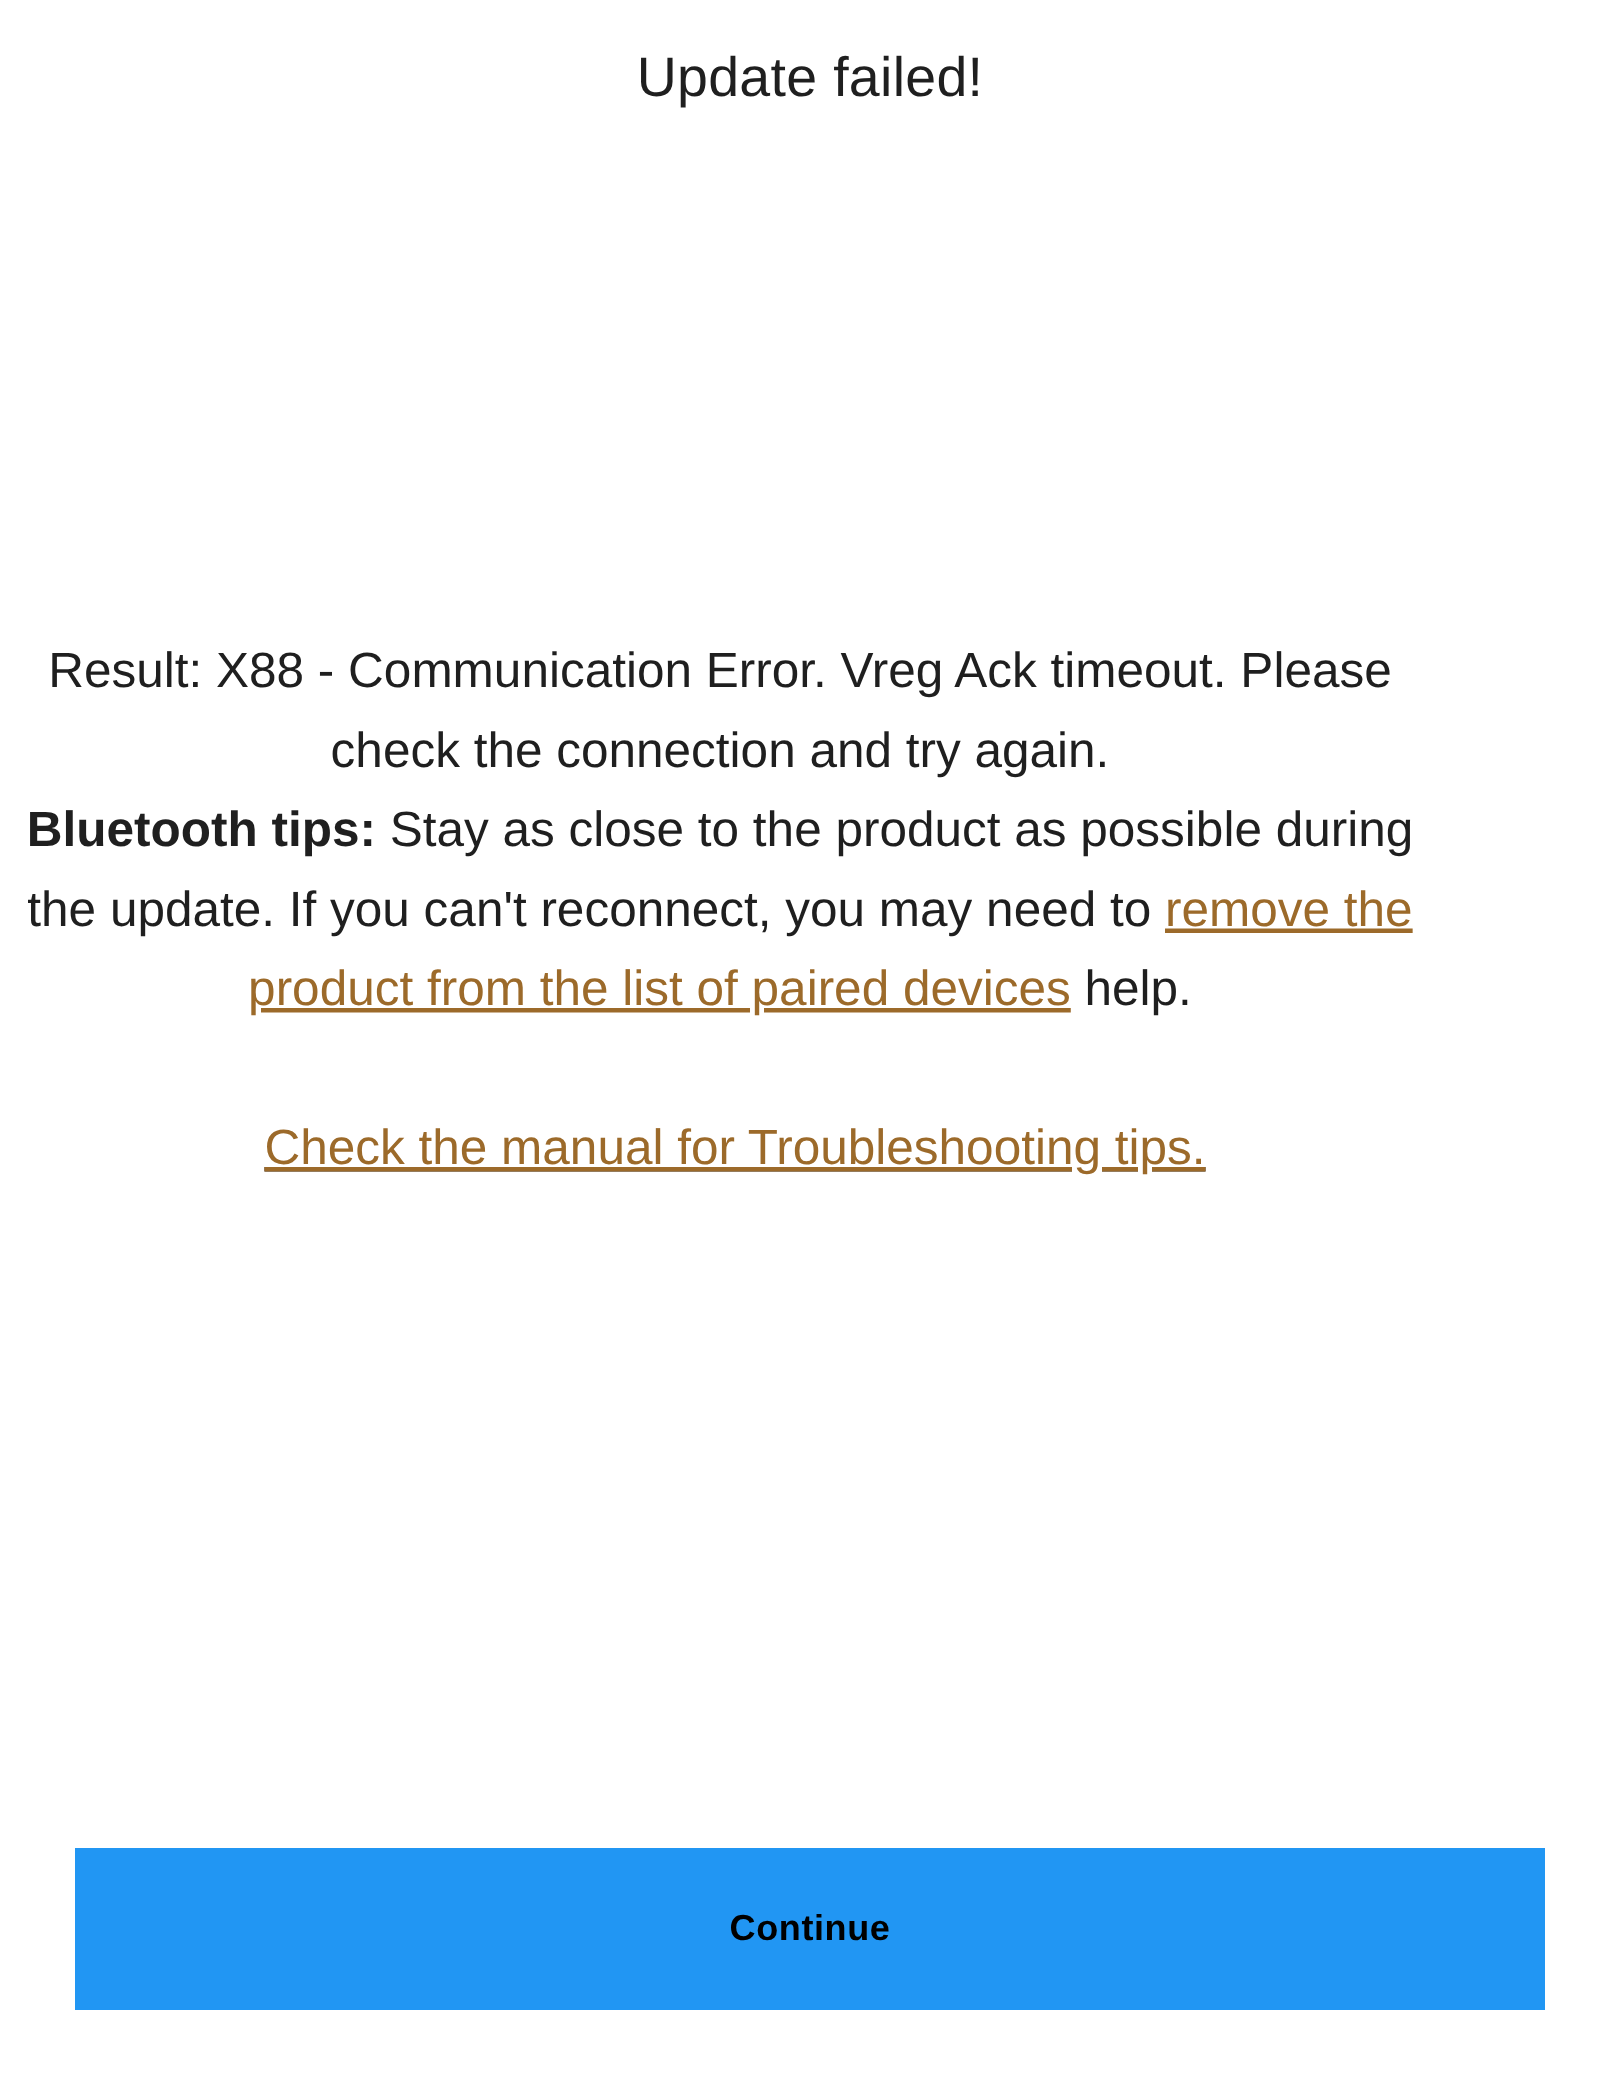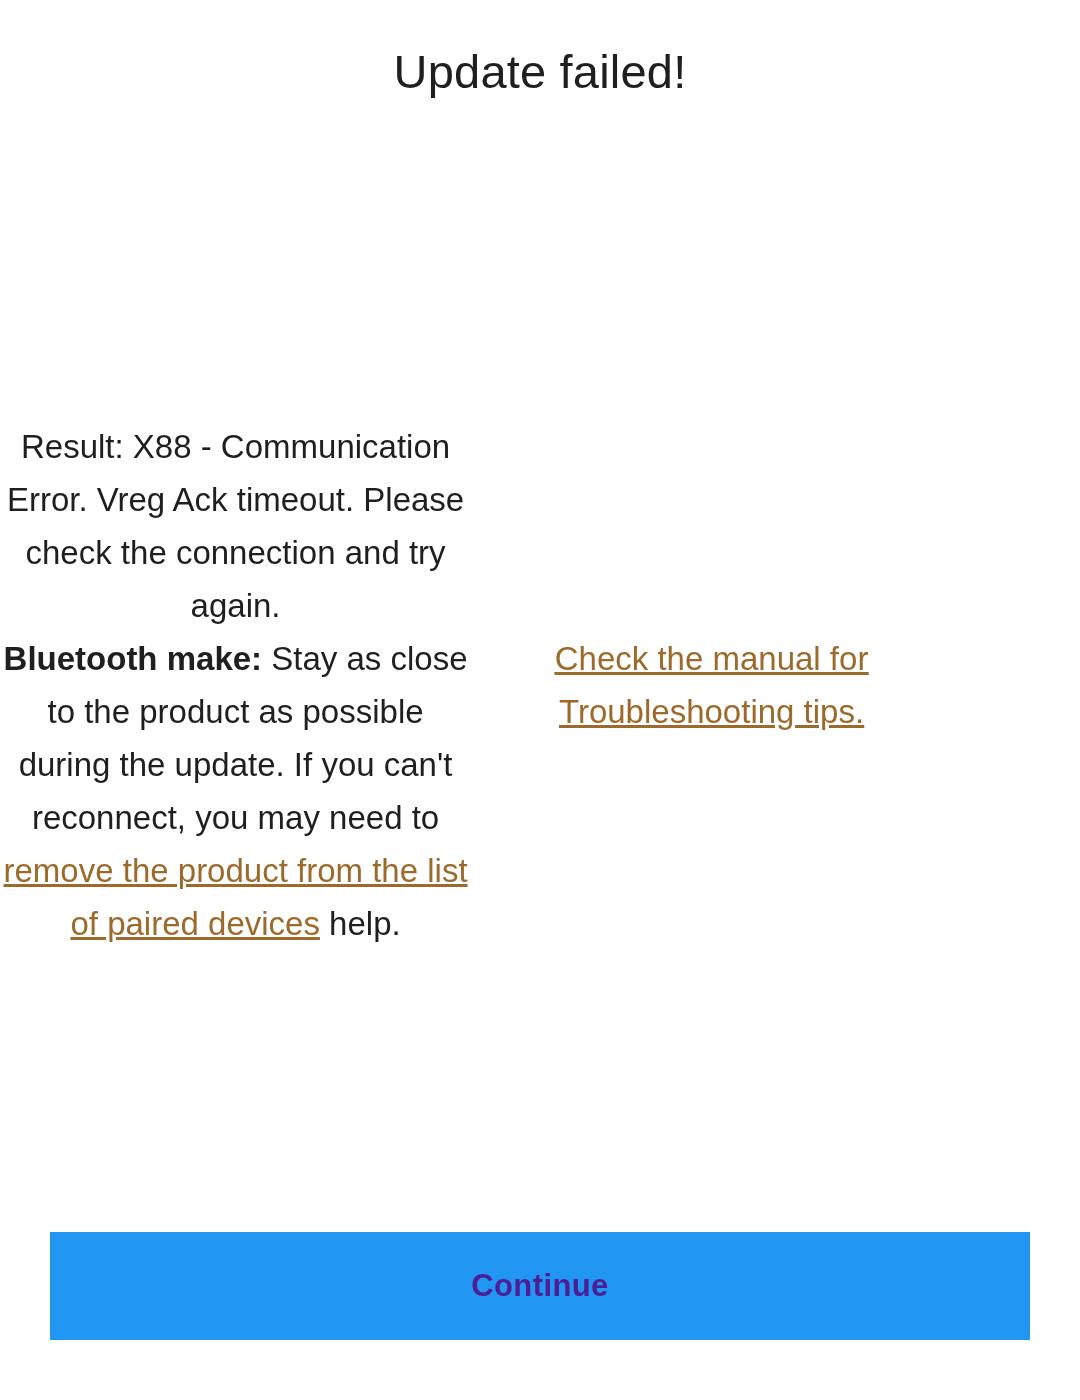--- a/index.html
+++ b/index.html
@@ -16,34 +16,34 @@
   }
   .screen {
     position: relative;
     width: 1080px;
     height: 1400px;
     display: flex;
     flex-direction: column;
     align-items: center;
   }
   .title {
-    margin-top: 44px;
-    font-size: 47px;
+    margin-top: 31px;
+    font-size: 37px;
     font-weight: 400;
     color: #1f1f1f;
     text-align: center;
     letter-spacing: 0.2px;
   }
   .body-wrap {
     position: absolute;
     top: 420px;
     left: 0;
     width: 952px;
     display: flex;
-    align-items: center;
+    flex-direction: column;
   }
   .message {
     width: 960px;
     text-align: center;
     font-size: 33px;
     line-height: 53px;
     color: #1f1f1f;
   }
   .message .bold {
     font-weight: bold;
@@ -65,22 +65,22 @@
     text-decoration: underline;
   }
   .continue-btn {
     position: absolute;
     left: 50px;
     top: 1232px;
     width: 980px;
     height: 108px;
     background: #2196f3;
     border: none;
-    color: #4c1d95;
-    font-size: 31px;
+    color: #000000;
+    font-size: 24px;
     font-family: "Liberation Sans", sans-serif;
     font-weight: bold;
     letter-spacing: 0.4px;
     cursor: pointer;
     display: flex;
     align-items: center;
     justify-content: center;
   }
 </style>
 </head>
@@ -88,21 +88,21 @@
 
 <div class="screen">
 
   <div class="title">Update failed!</div>
 
   <div class="body-wrap">
 
     <div class="message">
       <span>Result: X88 - Communication Error. Vreg Ack timeout. Please check the connection and try again.</span>
       <br>
-      <span class="bold">Bluetooth make:</span><span> Stay as close to the product as possible during the update. If you can't reconnect, you may need to </span><span class="link">remove the product from the list of paired devices</span><span> help.</span>
+      <span class="bold">Bluetooth tips:</span><span> Stay as close to the product as possible during the update. If you can't reconnect, you may need to </span><span class="link">remove the product from the list of paired devices</span><span> help.</span>
     </div>
 
     <div class="gap"></div>
 
     <div class="message-2">
       <span class="link">Check the manual for Troubleshooting tips.</span>
       <br>
     </div>
 
   </div>

